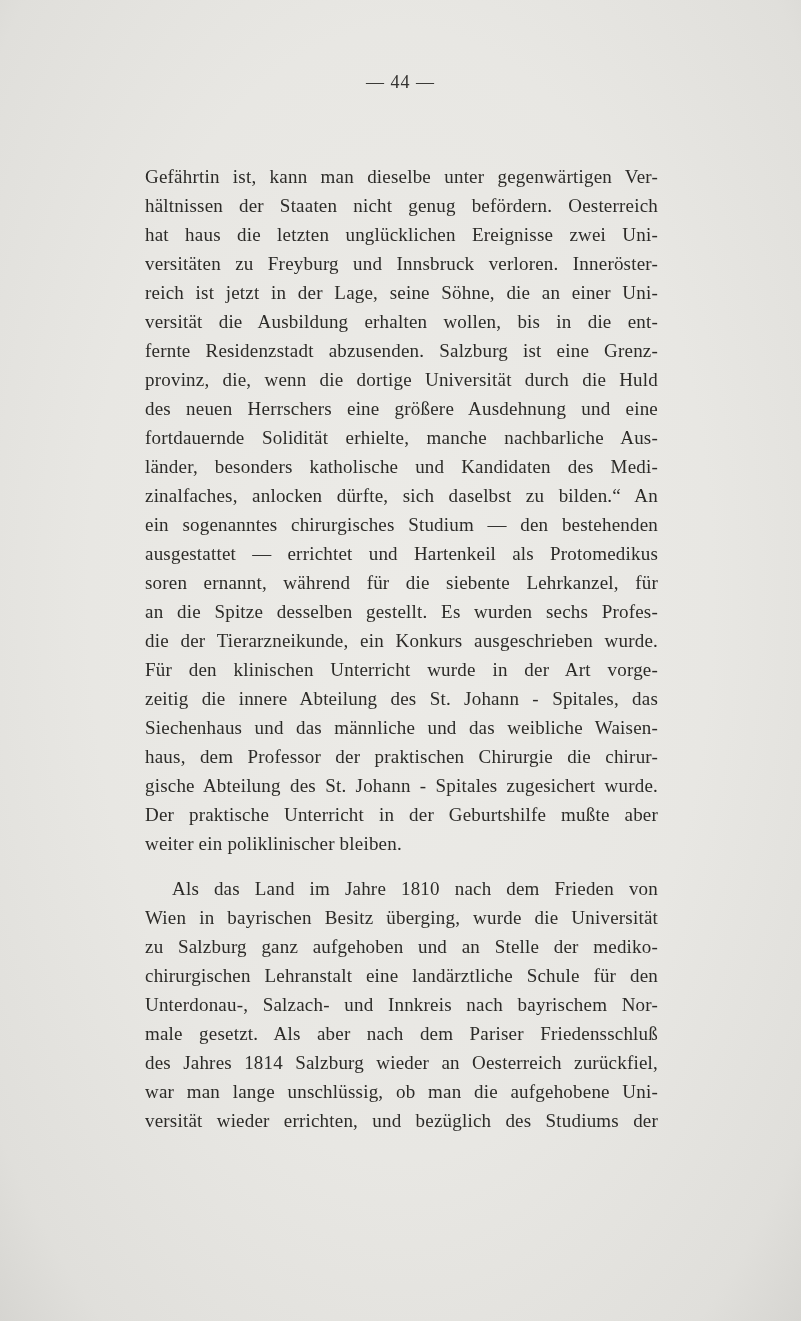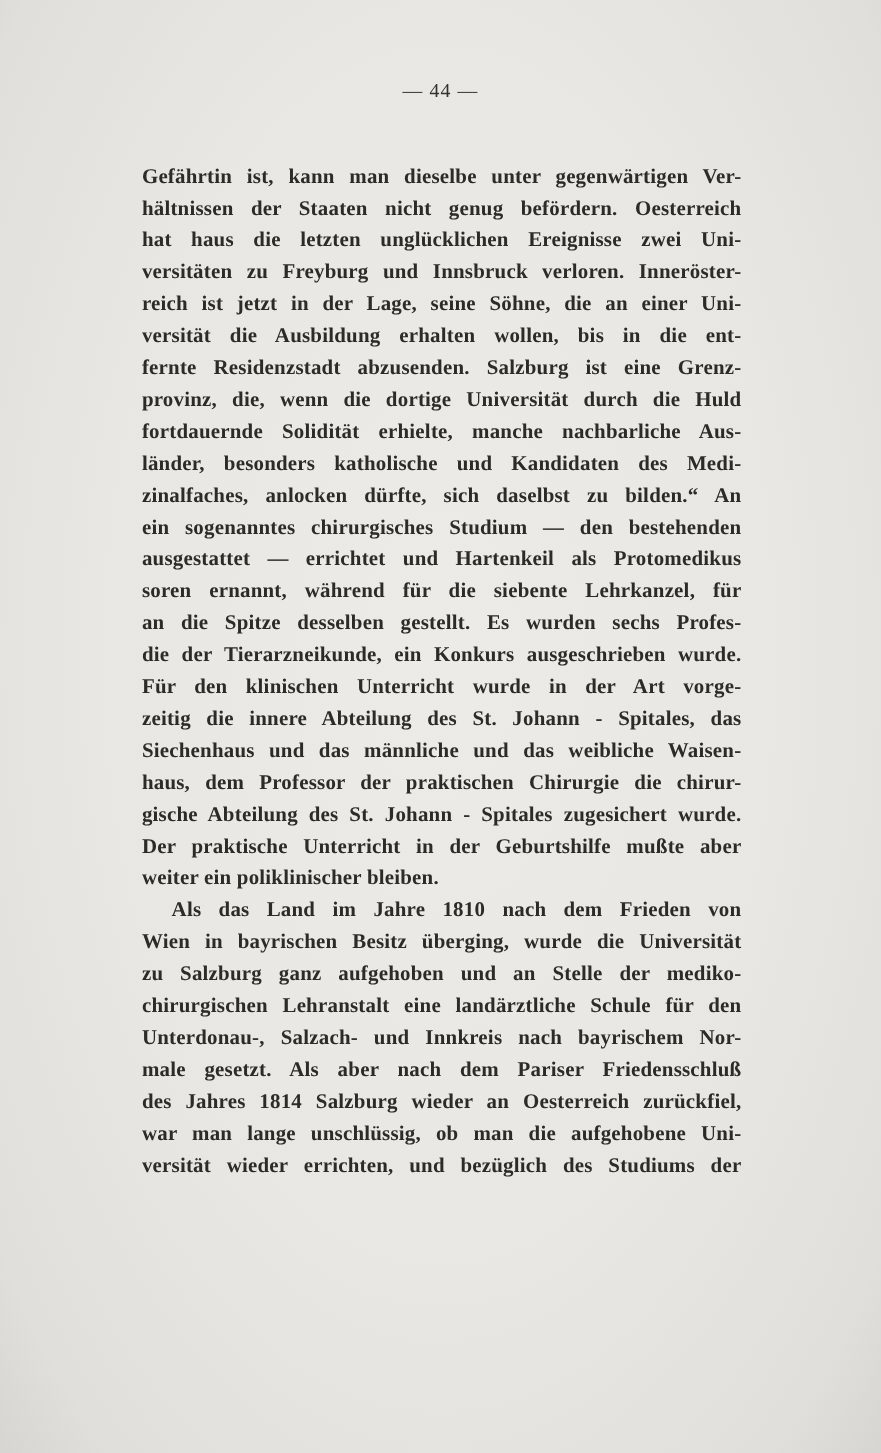--- a/index.html
+++ b/index.html
@@ -30,23 +30,22 @@
   .text-block {
     position: absolute;
     left: 129px;
     top: 146px;
     width: 545px;
     font-size: 19px;
     line-height: 29px;
     letter-spacing: 0.2px;
   }
   .paragraph {
-    margin: 0;
+    margin: 16px;
     padding: 0;
-    font-weight: bold;
   }
   .line {
     text-align: justify;
     text-align-last: justify;
     white-space: normal;
     height: 29px;
   }
   .line.no-justify {
     text-align-last: left;
   }
@@ -62,20 +61,21 @@
   <div class="text-block">
       <div class="paragraph">
         <div class="line">Gefährtin ist, kann man dieselbe unter gegenwärtigen Ver-</div>
         <div class="line">hältnissen der Staaten nicht genug befördern. Oesterreich</div>
         <div class="line">hat haus die letzten unglücklichen Ereignisse zwei Uni-</div>
         <div class="line">versitäten zu Freyburg und Innsbruck verloren. Inneröster-</div>
         <div class="line">reich ist jetzt in der Lage, seine Söhne, die an einer Uni-</div>
         <div class="line">versität die Ausbildung erhalten wollen, bis in die ent-</div>
         <div class="line">fernte Residenzstadt abzusenden. Salzburg ist eine Grenz-</div>
         <div class="line">provinz, die, wenn die dortige Universität durch die Huld</div>
+        <div class="line">des neuen Herrschers eine größere Ausdehnung und eine</div>
         <div class="line">fortdauernde Solidität erhielte, manche nachbarliche Aus-</div>
         <div class="line">länder, besonders katholische und Kandidaten des Medi-</div>
         <div class="line">zinalfaches, anlocken dürfte, sich daselbst zu bilden.“ An</div>
         <div class="line">ein sogenanntes chirurgisches Studium — den bestehenden</div>
         <div class="line">ausgestattet — errichtet und Hartenkeil als Protomedikus</div>
         <div class="line">soren ernannt, während für die siebente Lehrkanzel, für</div>
         <div class="line">an die Spitze desselben gestellt. Es wurden sechs Profes-</div>
         <div class="line">die der Tierarzneikunde, ein Konkurs ausgeschrieben wurde.</div>
         <div class="line">Für den klinischen Unterricht wurde in der Art vorge-</div>
         <div class="line">zeitig die innere Abteilung des St. Johann - Spitales, das</div>

